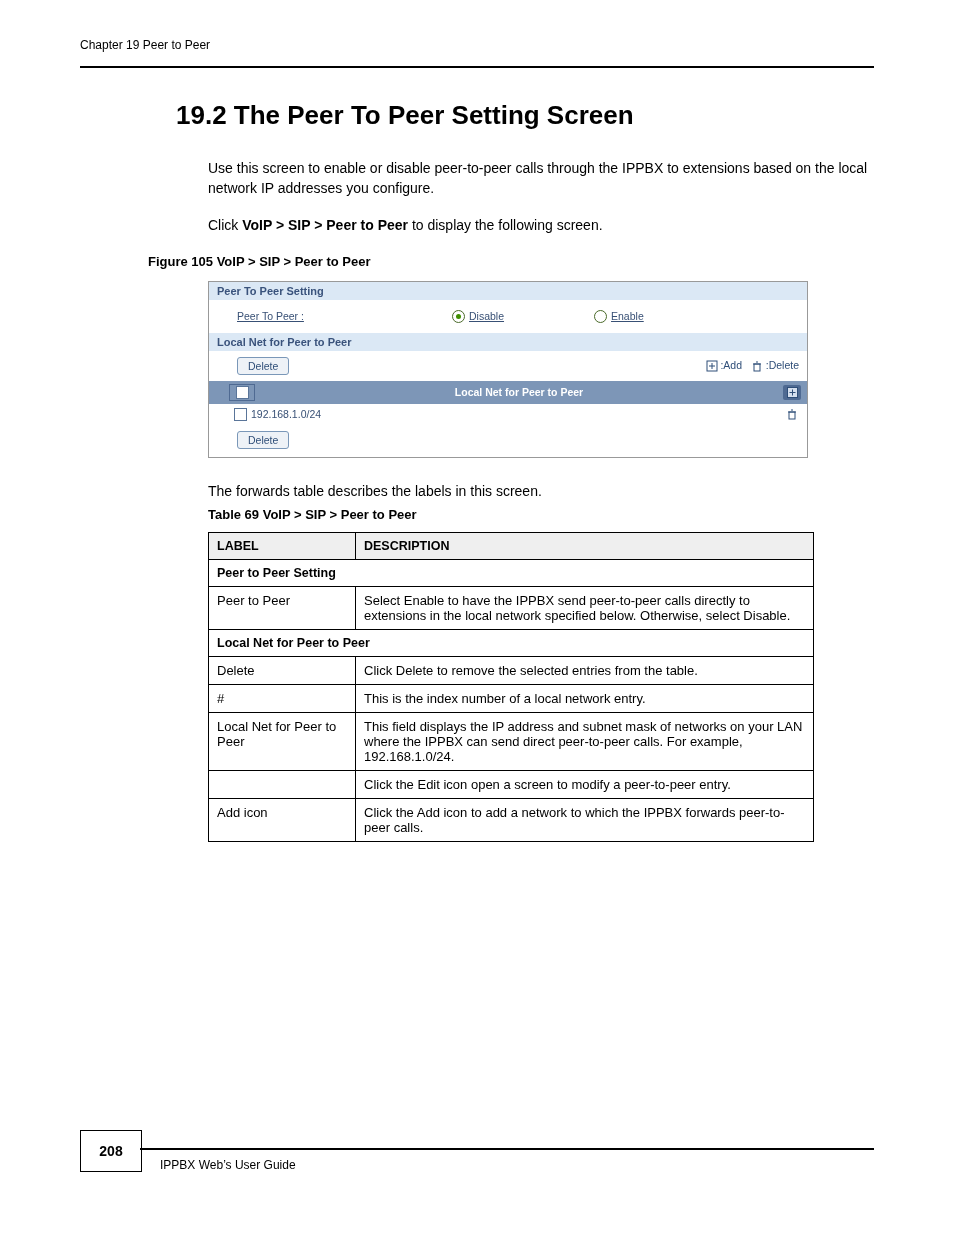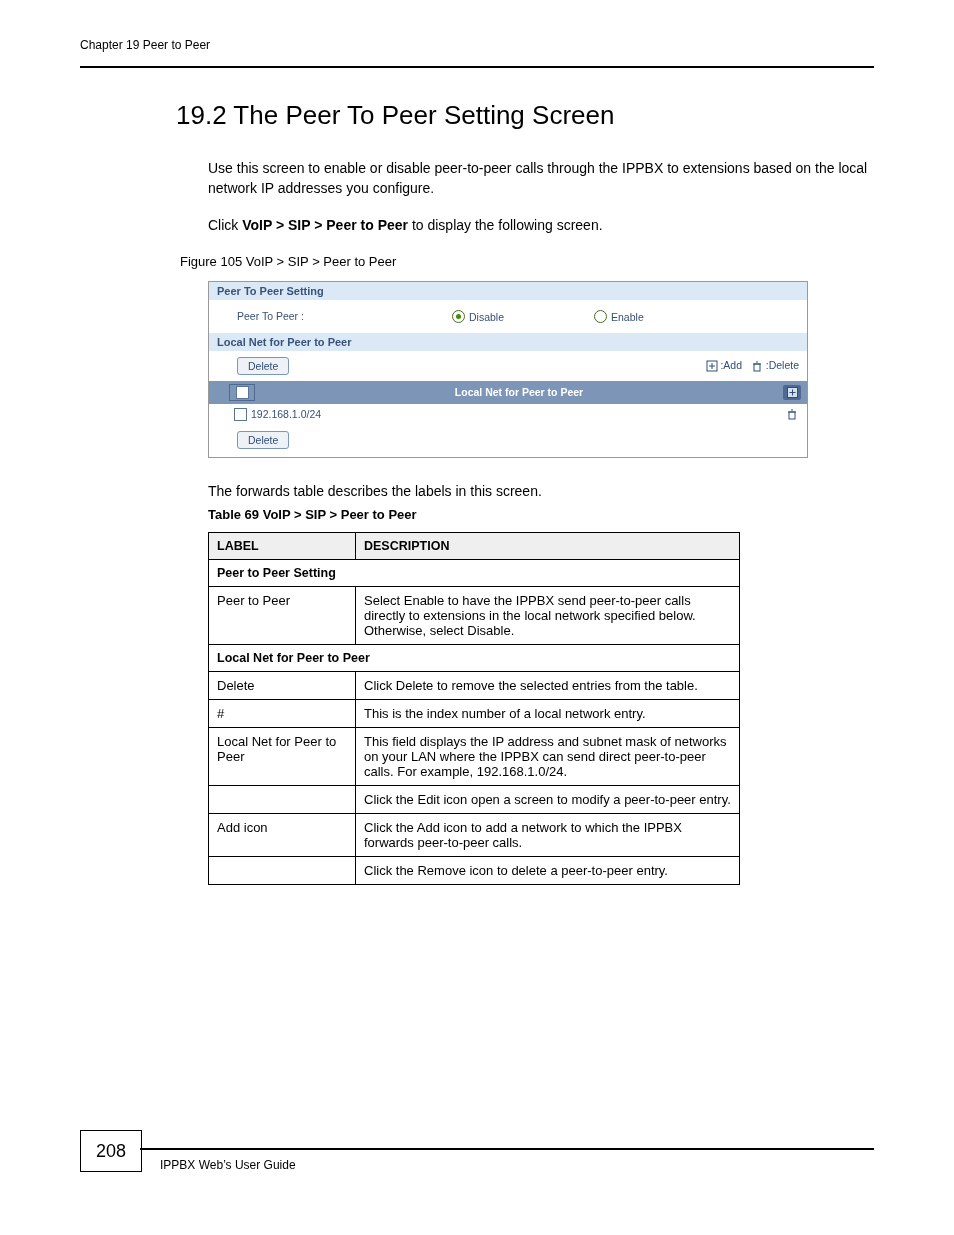--- a/index.html
+++ b/index.html
@@ -32,32 +32,32 @@
   }
   .content {
     position: absolute;
     left: 80px;
     top: 100px;
     width: 796px;
   }
   h2.section {
     margin: 0 0 28px 96px;
     font-size: 26px;
-    font-weight: normal;
+    font-weight: bold;
   }
   .para {
     margin: 0 0 18px 128px;
     width: 660px;
     font-size: 14px;
     line-height: 1.4;
   }
   .figure-caption {
-    margin: 16px 0 12px 100px;
+    margin: 16px 0 12px 68px;
     font-size: 13px;
-    font-weight: normal;
+    font-weight: bold;
   }
   
   .shot {
     margin: 0 0 24px 128px;
     width: 598px;
     border: 1px solid #999;
     font-family: Verdana, Arial, sans-serif;
     font-size: 10.5px;
     color: #2b3a55;
     background: #fff;
@@ -67,22 +67,22 @@
     padding: 3px 8px;
     font-weight: bold;
     color: #3a537c;
     font-size: 11px;
   }
   .setting-row {
     display: flex;
     align-items: center;
     padding: 10px 0 10px 28px;
   }
-  .setting-row .lbl { flex: 0 0 215px; color:#385075; }
-  .radio-wrap { display:inline-flex; align-items:flex-end; margin-right:90px; color:#385075; }
+  .setting-row .lbl { flex: 0 0 215px; color:#385075;text-decoration:underline; }
+  .radio-wrap { display:inline-flex; align-items:center; margin-right:90px; color:#385075;text-decoration:underline; }
   .radio-outer {
     width: 11px; height: 11px; border:1px solid #4a6a2a; border-radius:50%;
     display:inline-flex; align-items:center; justify-content:center; margin-right:4px;
     background:#fff;
   }
   .radio-outer.selected::after {
     content:""; width:5px; height:5px; border-radius:50%; background:#3f8f00;
   }
   .btn {
     display:inline-block;
@@ -127,21 +127,21 @@
   .tbl-row .del { width:18px; display:flex; justify-content:center; }
   .footer-bar { padding:6px 8px 8px 28px; }
   
   .tbl-caption {
     margin: 18px 0 10px 128px;
     font-size: 13px;
     font-weight: bold;
   }
   table.desc {
     border-collapse: collapse;
-    width: 532px;
+    width: 606px;
     margin-left: 128px;
     font-size: 13px;
   }
   table.desc th, table.desc td {
     border: 1px solid #000;
     padding: 6px 8px;
     vertical-align: top;
     text-align: left;
   }
   table.desc th {
@@ -155,21 +155,21 @@
     background:#fff; font-weight:bold; font-size:12.5px;
   }
   table.desc td.labelcell { font-weight:normal; }
   
   .page-num-box {
     position:absolute;
     left:80px; top:1130px;
     width:60px; height:40px;
     border:1px solid #000;
     display:flex; align-items:center; justify-content:center;
-    font-size:18px; font-weight:normal;
+    font-size:14px; font-weight:bold;
   }
   .foot-rule-right {
     position:absolute;
     left:150px; top:1148px;
     width:724px; border-top:2px solid #000;
   }
   .foot-rule-right::before{
     content:""; position:absolute; left:-10px; top:-2px; width:10px; border-top:2px solid #000;
   }
   .guide-title {
@@ -294,24 +294,20 @@
         <td>This field displays the IP address and subnet mask of networks on your LAN where the IPPBX can send direct peer-to-peer calls. For example, 192.168.1.0/24.</td>
       </tr>
       <tr>
         <td class="labelcell"></td>
         <td>Click the Edit icon open a screen to modify a peer-to-peer entry.</td>
       </tr>
       <tr>
         <td class="labelcell">Add icon</td>
         <td>Click the Add icon to add a network to which the IPPBX forwards peer-to-peer calls.</td>
       </tr>
-      <tr>
-        <td class="labelcell"></td>
-        <td>Click the Remove icon to delete a peer-to-peer entry.</td>
-      </tr>
     </tbody>
       </table>
   </div>
 
   <div class="page-num-box">208</div>
   <div class="foot-rule-right"></div>
   <div class="guide-title">IPPBX Web’s User Guide</div>
 </div>
 
 </body></html>

